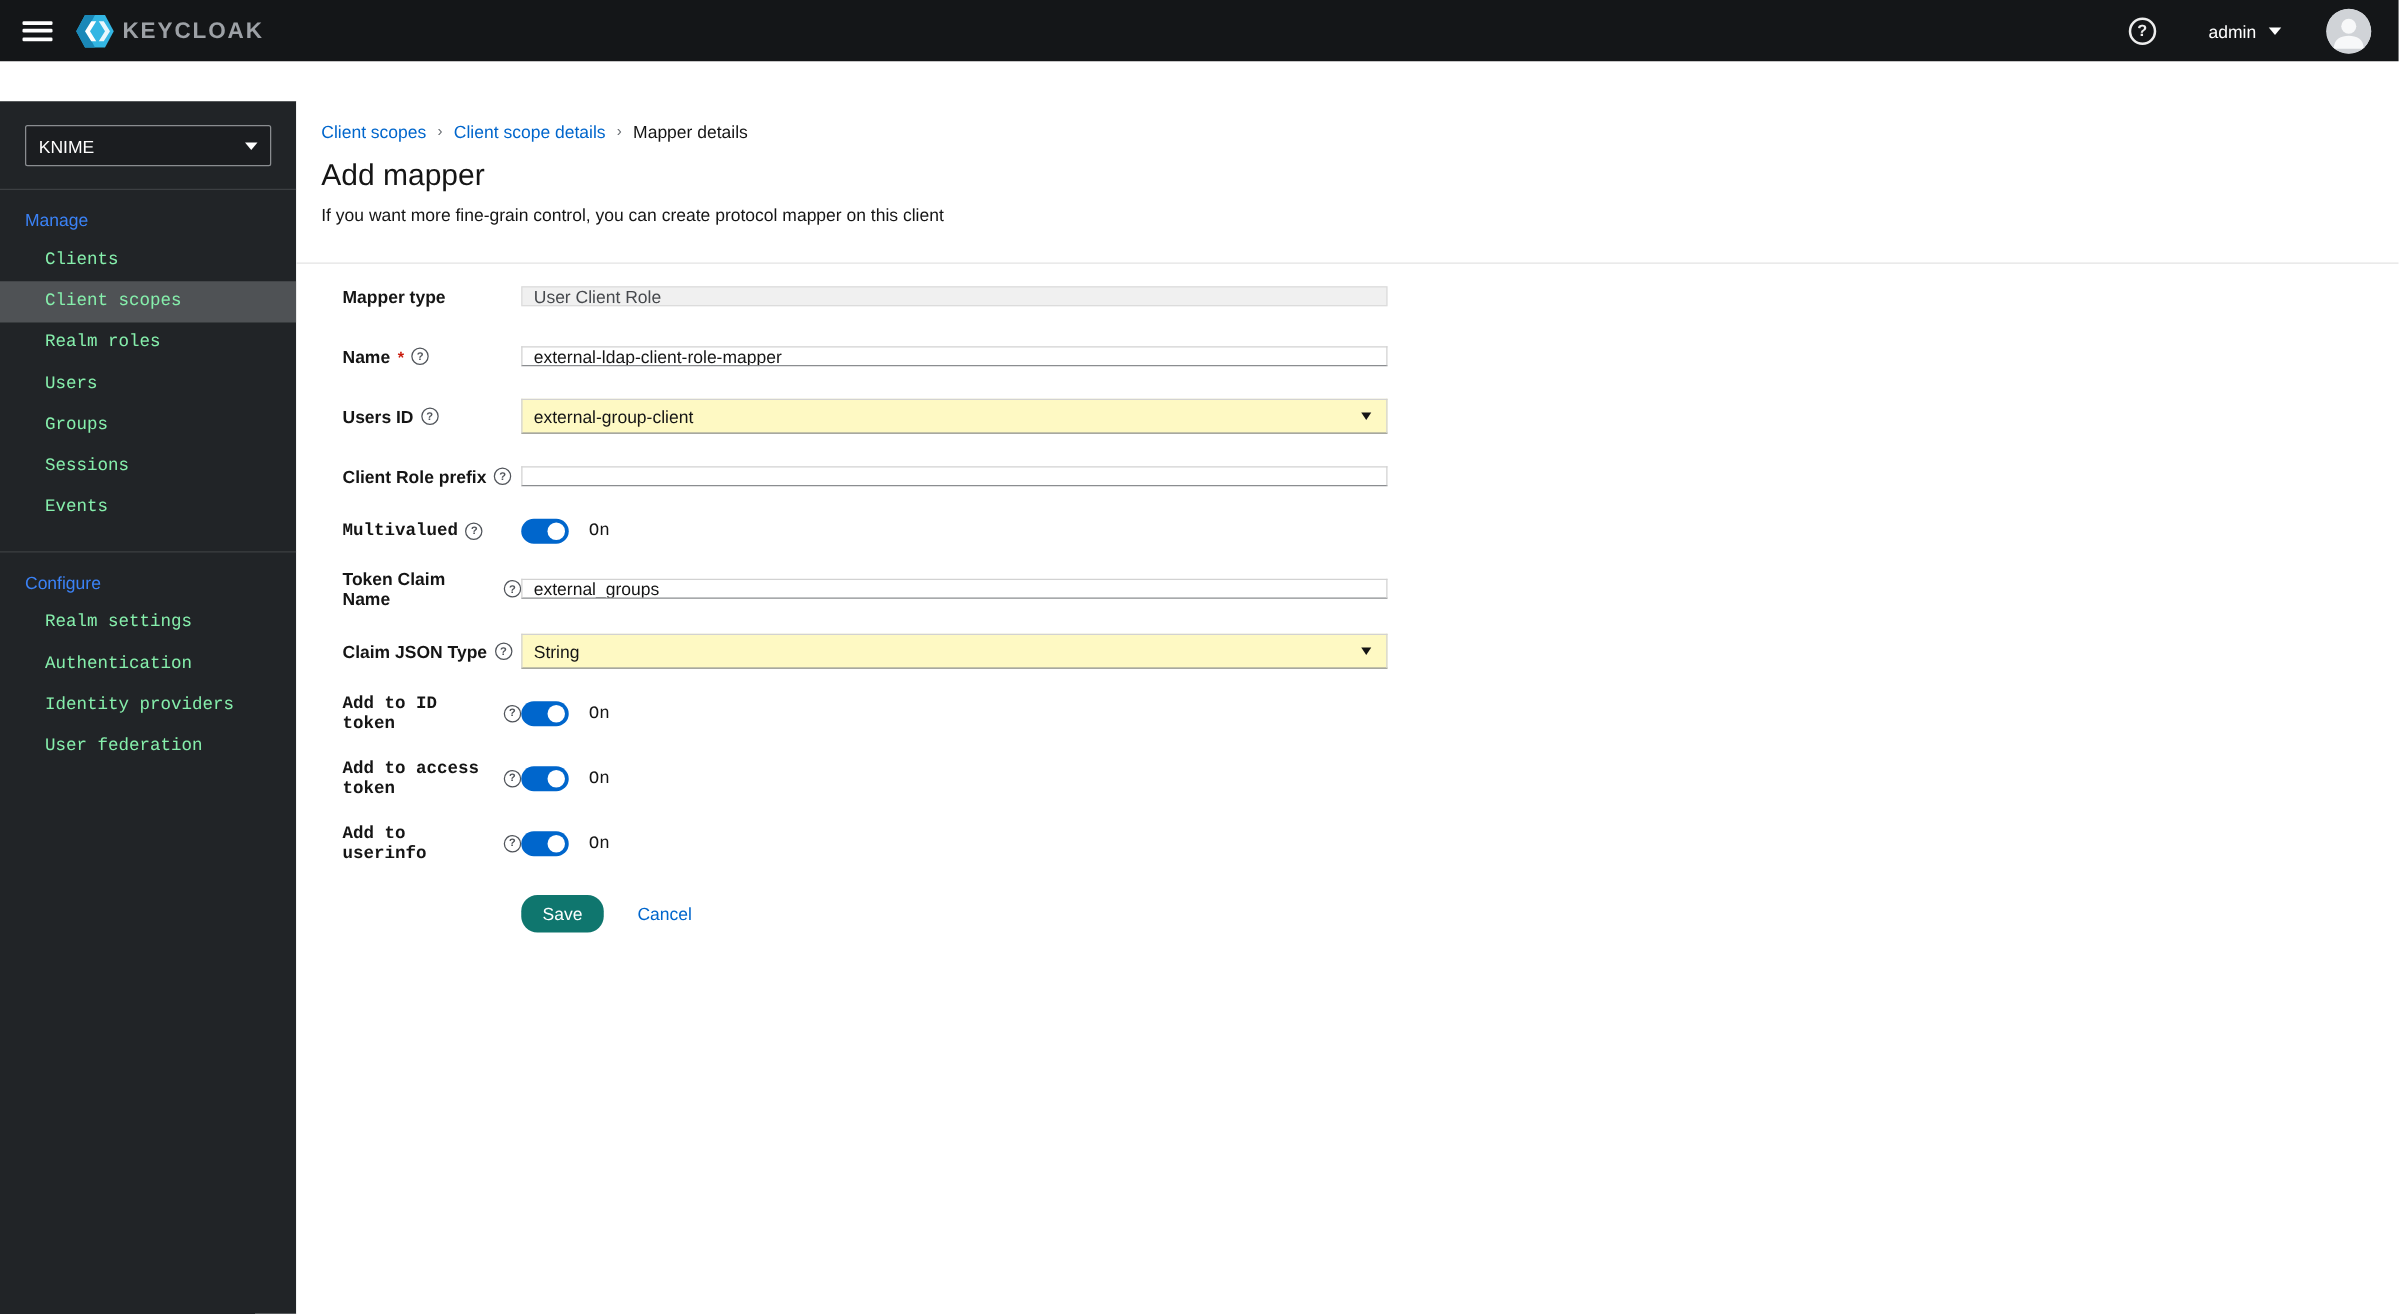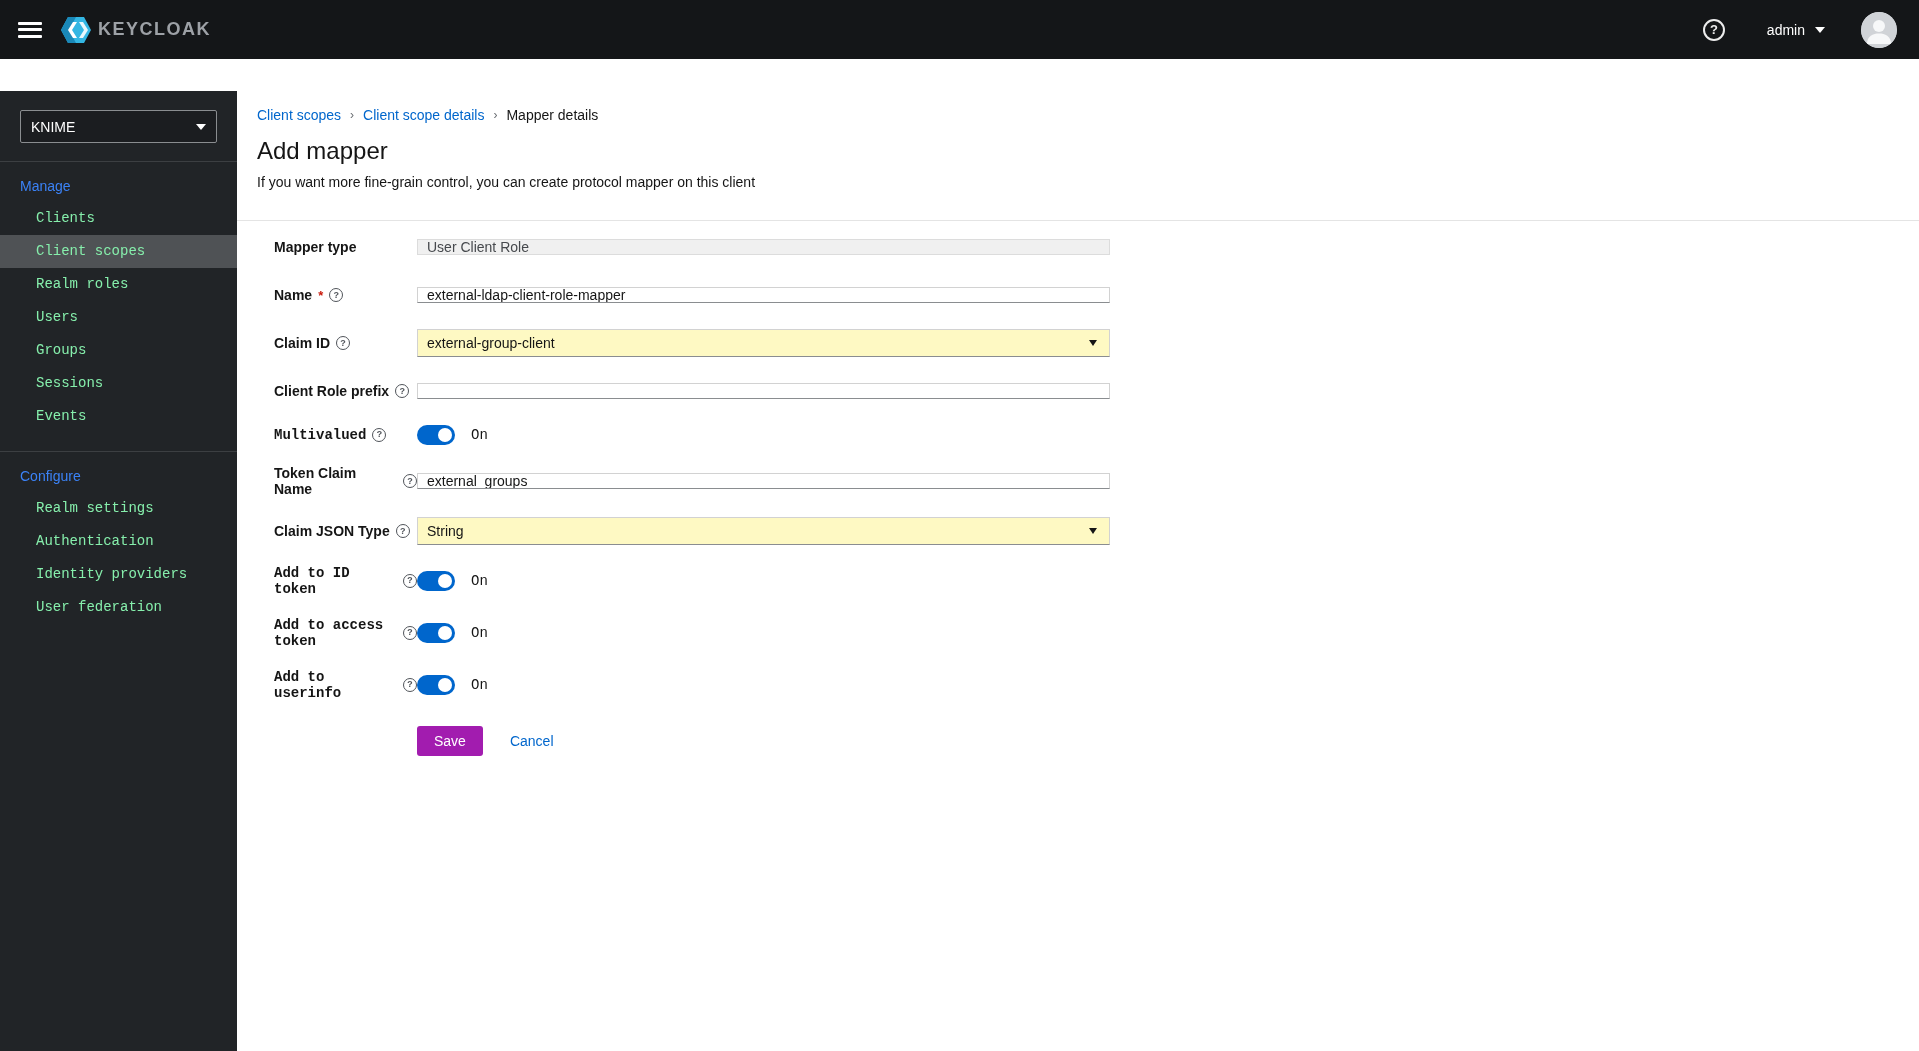--- a/index.html
+++ b/index.html
@@ -1,19 +1,19 @@
 <!DOCTYPE html>
 <html><head>
 <meta charset="utf-8">
 <style>
   * { margin:0; padding:0; box-sizing:border-box; }
   html,body { width:1919px; height:1051px; font-family:"Liberation Sans", sans-serif; background:#fff; overflow:hidden; }
 
   
-  .topbar { height:59px; background:#141618; display:flex; align-items:center; padding:0 22px 0 18px; }
+  .topbar { height:49px; background:#141618; display:flex; align-items:center; padding:0 22px 0 18px; }
   .hamburger { width:24px; height:20px; background:none; border:none; cursor:pointer; display:flex; flex-direction:column; justify-content:space-between; padding:2px 0; margin-right:18px; }
   .hamburger span { display:block; height:3px; background:#fff; border-radius:1px; }
   .brand { display:flex; align-items:center; gap:6px; }
   .brand-text { color:#9da1a6; font-size:18px; font-weight:700; letter-spacing:1.5px; }
   .topbar-spacer { flex:1; }
   .tb-help { width:22px; height:22px; border-radius:50%; border:2px solid #ededed; color:#ededed; background:none; font-size:13px; font-weight:700; display:flex; align-items:center; justify-content:center; cursor:pointer; margin-right:42px; }
   .user-menu { display:flex; align-items:center; gap:10px; color:#fff; font-size:14px; cursor:pointer; margin-right:36px; }
   .caret-down-white { width:0; height:0; border-left:5px solid transparent; border-right:5px solid transparent; border-top:6px solid #fff; }
   .avatar { width:36px; height:36px; border-radius:50%; background:#d2d5d9; display:flex; align-items:center; justify-content:center; overflow:hidden; }
 
@@ -48,21 +48,21 @@
   .req { color:#c9190b; font-size:13px; font-weight:700; }
   .help-icon { width:14px; height:14px; border:1px solid #50545a; border-radius:50%; color:#50545a; font-size:9px; font-weight:700; display:inline-flex; align-items:center; justify-content:center; cursor:pointer; flex-shrink:0; background:none; }
   .text-input { width:693px; height:16px; border:1px solid #d2d2d2; border-bottom-color:#8a8d90; background:#fff; padding:0 9px; font-family:"Liberation Sans", sans-serif; font-size:14px; color:#151515; }
   .text-input:disabled { background:#f0f0f0; border-color:#dcdcdc; color:#46494d; }
   .select { width:693px; height:28px; border:1px solid #d2d2d2; border-bottom-color:#8a8d90; background:#fef9c3; display:flex; align-items:center; justify-content:space-between; padding:0 12px 0 9px; font-size:14px; color:#151515; cursor:pointer; }
   .caret-down-dark { width:0; height:0; border-left:4.5px solid transparent; border-right:4.5px solid transparent; border-top:6px solid #151515; }
   .switch { width:38px; height:20px; border-radius:10px; background:#0066cc; position:relative; cursor:pointer; flex-shrink:0; }
   .switch .knob { position:absolute; right:3px; top:3px; width:14px; height:14px; border-radius:50%; background:#fff; }
   .switch-label { font-size:14px; color:#151515; margin-left:16px; }
   .actions-row { margin-top:25px; margin-left:143px; display:flex; align-items:center; }
-  .btn-primary { background:#a21caf; color:#fff; border:none; border-radius:3px; padding:7px 17px; font-family:"Liberation Sans", sans-serif; font-size:14px; cursor:pointer; }
+  .btn-primary { background:#0f766e; color:#fff; border:none; border-radius:13px; padding:7px 17px; font-family:"Liberation Sans", sans-serif; font-size:14px; cursor:pointer; }
   .link-btn { background:none; border:none; color:#0066cc; font-family:"Liberation Sans", sans-serif; font-size:14px; cursor:pointer; margin-left:27px; }
 </style>
 </head>
 <body>
 
 <header class="topbar">
   <button class="hamburger" aria-label="Toggle navigation">
     <span></span>
       <span></span>
       <span></span>
@@ -155,21 +155,21 @@
         <div class="label-col">
           <label>Name</label>
           <span class="req">*</span>
           <span class="help-icon">?</span>
         </div>
         <input class="text-input" value="external-ldap-client-role-mapper" style="">
       </div>
 
       <div class="form-row">
         <div class="label-col">
-          <label>Claim ID</label>
+          <label>Users ID</label>
           <span class="help-icon">?</span>
         </div>
         <div class="select">
           <span>external-group-client</span>
           <span class="caret-down-dark"></span>
         </div>
       </div>
 
       <div class="form-row">
         <div class="label-col">

